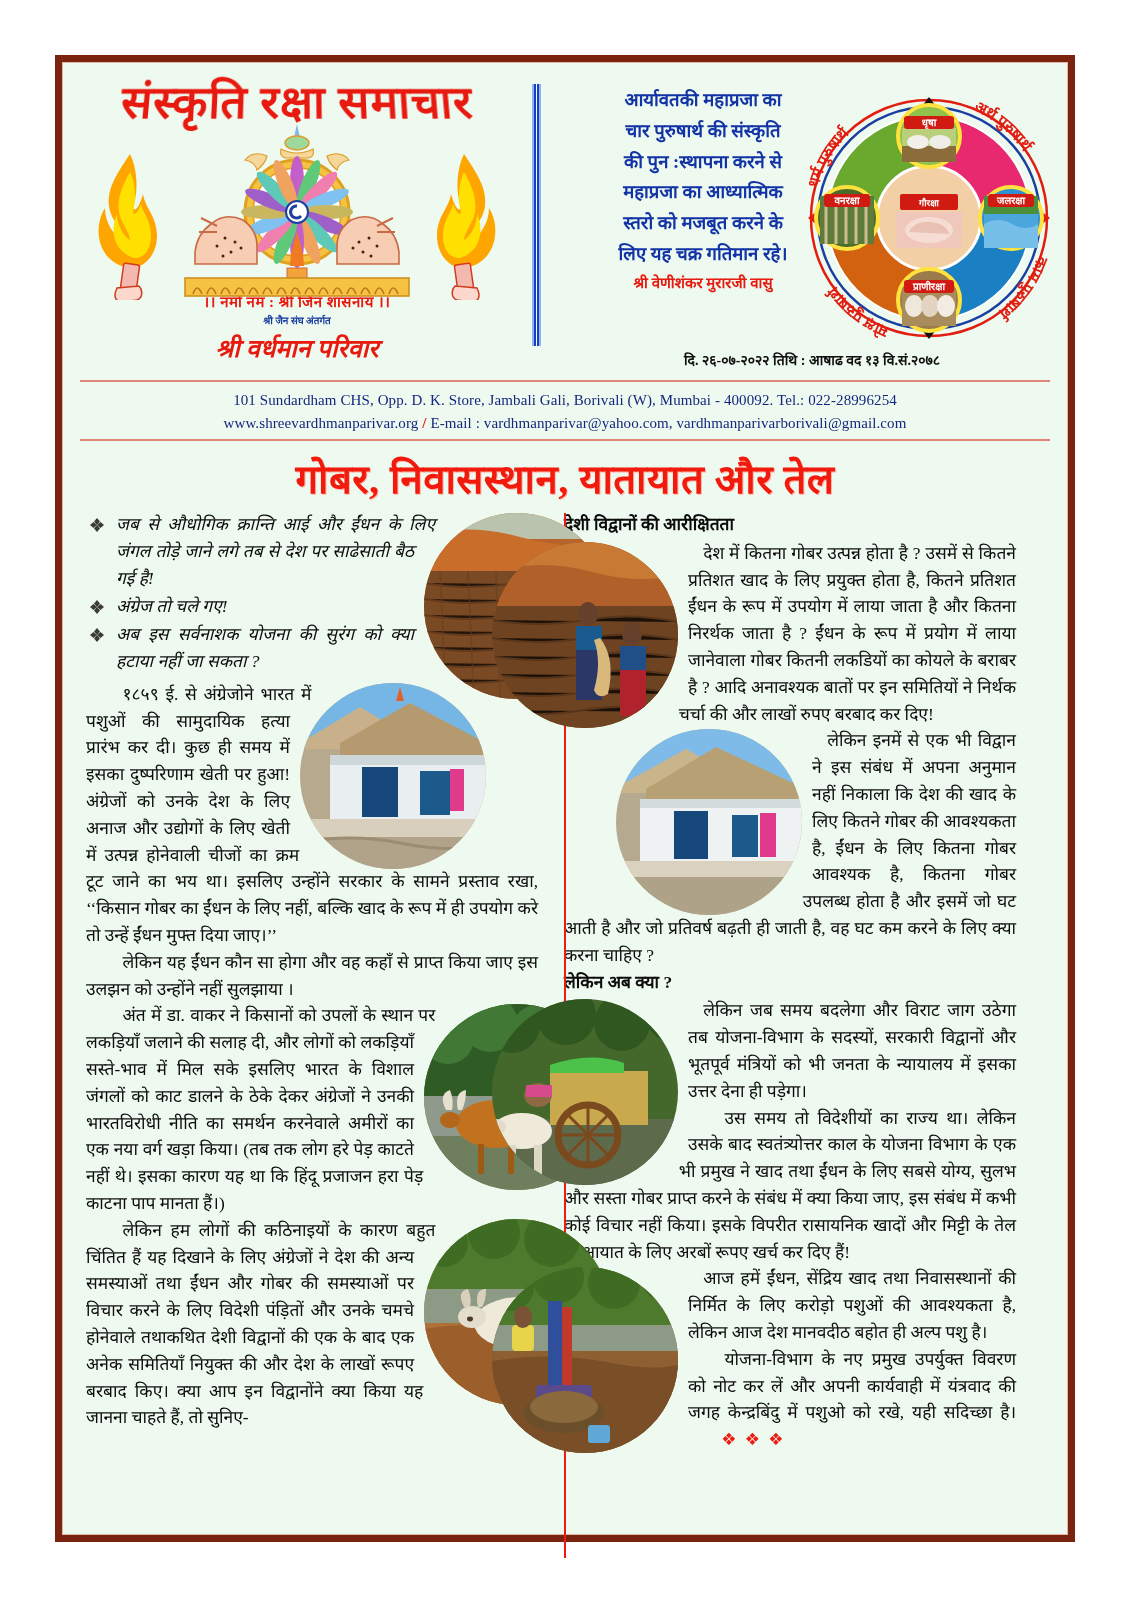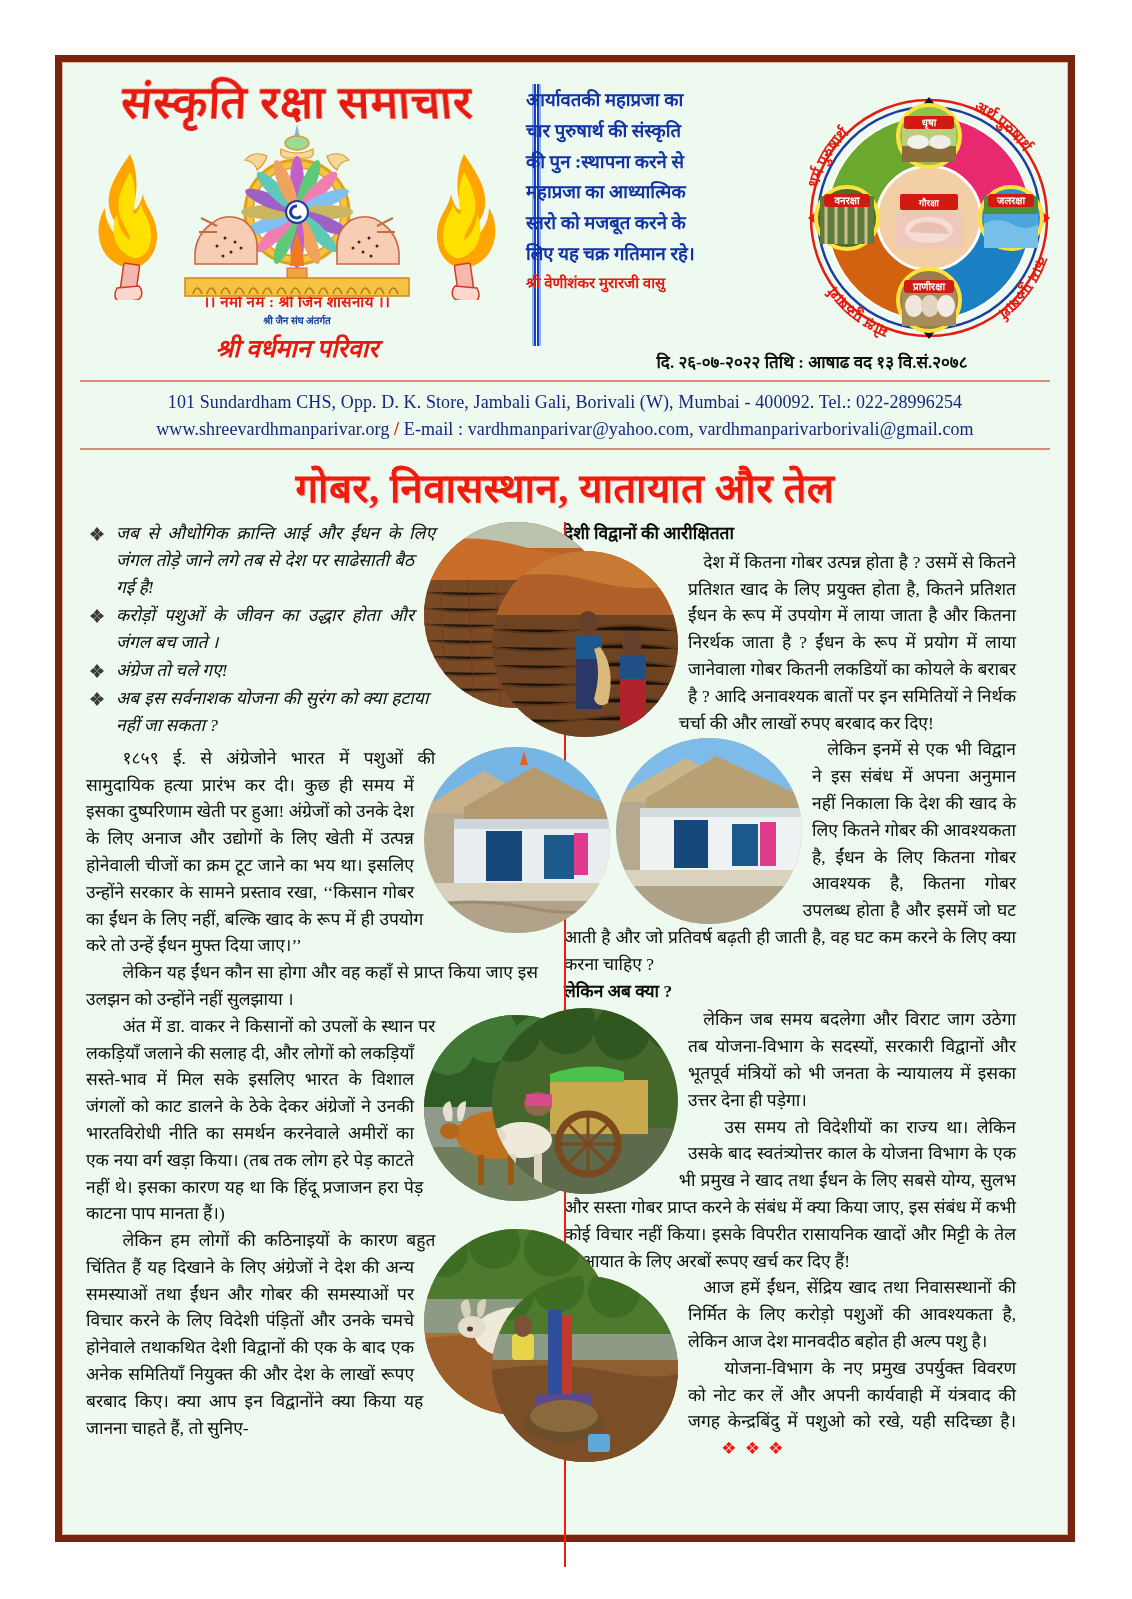--- a/index.html
+++ b/index.html
@@ -26,35 +26,35 @@
 
   .logo-line1{font-size:15px;font-weight:bold;color:#e8190f;margin-top:-6px;letter-spacing:.5px;}
   .logo-line2{font-size:10px;font-weight:bold;color:#1a3c9e;margin-top:2px;}
   .logo-line3{font-size:25px;font-weight:bold;color:#e8190f;margin-top:3px;font-style:italic;}
 
   
   #blue-divider{position:absolute;left:470px;top:22px;width:9px;height:262px;
     background:linear-gradient(to right,#8fb4ef 0 2px,#1540c4 2px 4px,#ffffff 4px 5px,#1540c4 5px 7px,#8fb4ef 7px 9px);}
 
   
-  #verse{position:absolute;left:464px;top:26px;width:250px;text-align:left;}
+  #verse{position:absolute;left:516px;top:26px;width:250px;text-align:center;}
   #verse p{margin:0 0 6px 0;font-size:18.5px;font-weight:bold;color:#1233a6;line-height:1.34;}
   #verse .author{color:#e8190f;font-size:15px;margin-top:2px;}
 
   
   #chakra{position:absolute;left:730px;top:22px;width:275px;height:268px;}
 
   
   #date-bar{position:absolute;left:492px;top:288px;width:516px;text-align:center;
-            font-size:17px;font-weight:bold;color:#101010;}
+            font-size:14px;font-weight:bold;color:#101010;}
 
   
   hr.rule{border:none;border-top:2px solid #e08878;margin:0 18px;}
   #address{text-align:center;padding:7px 0 5px;}
-  #address .line{font-size:18px;color:#16267e;letter-spacing:.1px;line-height:1.5;}
+  #address .line{font-size:15px;color:#16267e;letter-spacing:.1px;line-height:1.5;}
   #address .slash{color:#e8190f;font-weight:bold;}
 
   
   #headline{text-align:center;padding:9px 12px 4px;font-size:40px;font-weight:bold;color:#f21a0c;
             letter-spacing:.5px;text-shadow:1px 1px 0 #ffb2a8;}
 
   
   #body-wrap{position:relative;padding:2px 24px 0 24px;}
   #col-divider{position:absolute;left:50%;top:4px;width:2px;height:1045px;background:#ee1b10;margin-left:-1px;}
   .cols{display:flex;gap:26px;}
@@ -398,33 +398,20 @@
               <span class="bul">
                 <svg viewBox="0 0 14 14">
                     <g fill="#3c3a38">
                       <path d="M7 0 L10 3.5 L7 7 L4 3.5Z"></path>
                       <path d="M7 7 L10 10.5 L7 14 L4 10.5Z"></path>
                       <path d="M0 7 L3.5 4 L7 7 L3.5 10Z"></path>
                       <path d="M7 7 L10.5 4 L14 7 L10.5 10Z"></path>
                     </g>
                   </svg>
               </span>
-              <span>करोड़ों पशुओं के जीवन का उद्धार होता और जंगल बच जाते ।</span>
-            </li>
-            <li>
-              <span class="bul">
-                <svg viewBox="0 0 14 14">
-                    <g fill="#3c3a38">
-                      <path d="M7 0 L10 3.5 L7 7 L4 3.5Z"></path>
-                      <path d="M7 7 L10 10.5 L7 14 L4 10.5Z"></path>
-                      <path d="M0 7 L3.5 4 L7 7 L3.5 10Z"></path>
-                      <path d="M7 7 L10.5 4 L14 7 L10.5 10Z"></path>
-                    </g>
-                  </svg>
-              </span>
               <span>अंग्रेज तो चले गए!</span>
             </li>
             <li>
               <span class="bul">
                 <svg viewBox="0 0 14 14">
                     <g fill="#3c3a38">
                       <path d="M7 0 L10 3.5 L7 7 L4 3.5Z"></path>
                       <path d="M7 7 L10 10.5 L7 14 L4 10.5Z"></path>
                       <path d="M0 7 L3.5 4 L7 7 L3.5 10Z"></path>
                       <path d="M7 7 L10.5 4 L14 7 L10.5 10Z"></path>

